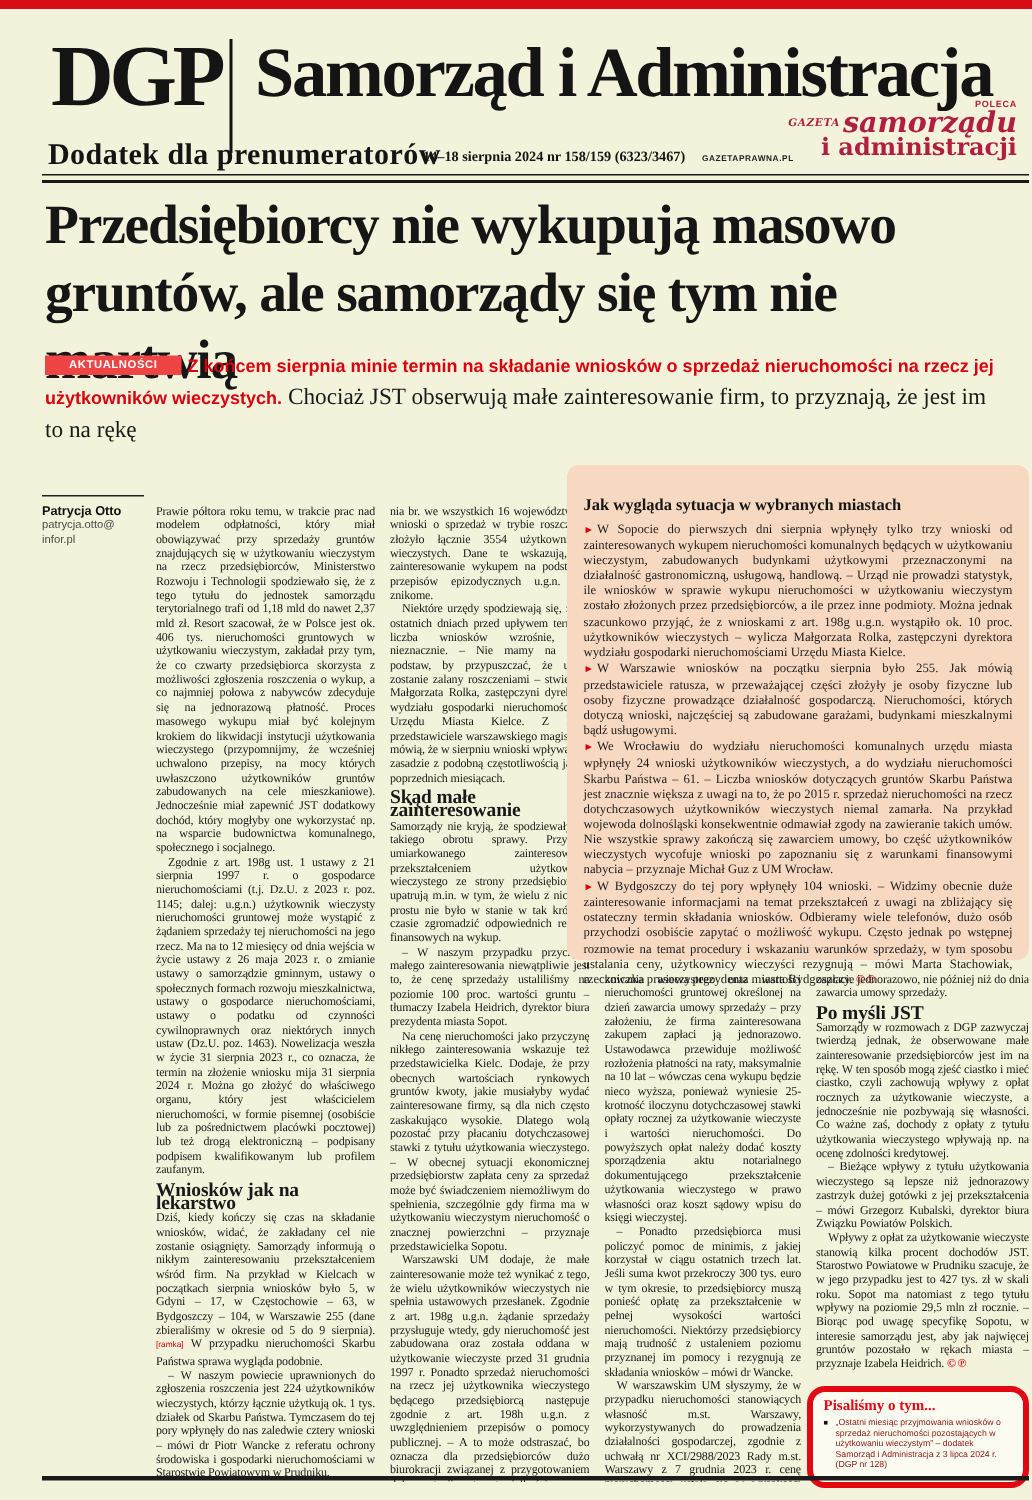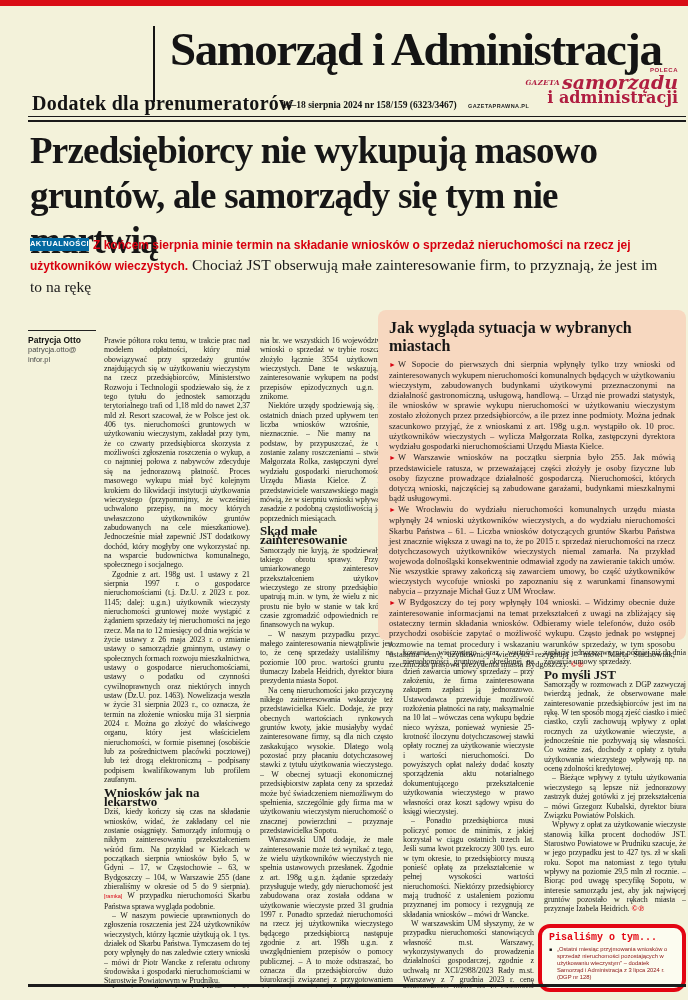--- a/index.html
+++ b/index.html
@@ -23,22 +23,22 @@
   .logo .l1{font-size:19px;font-style:italic;}
   .logo .l1 .prefix{font-size:7px;font-weight:700;letter-spacing:.4px;vertical-align:4px;margin-right:2px;}
   .logo .l2{font-size:16px;}
   .header-rule{position:absolute;left:28px;top:116px;width:658px;height:3px;
         border-top:1px solid #1a1a1a;border-bottom:2px solid #1a1a1a;}
   
   .headline{position:absolute;left:30px;top:128px;width:645px;margin:0;
         font-family:"Liberation Serif",serif;font-weight:700;font-size:37px;line-height:1.22;
         letter-spacing:-.8px;color:#161616;}
   .lead{position:absolute;left:30px;top:233px;width:636px;margin:0;line-height:1.33;}
-  .kicker{display:inline-block;background:#0369a1;color:#fff;font-family:"Liberation Sans",sans-serif;
-        font-weight:700;font-size:7.5px;letter-spacing:.4px;padding:1px 0 2px;vertical-align:3px;margin-right:4px;}
+  .kicker{display:inline-block;background:#ef4444;color:#fff;font-family:"Liberation Sans",sans-serif;
+        font-weight:700;font-size:7.5px;letter-spacing:.4px;padding:1px 16px 2px;vertical-align:3px;margin-right:4px;}
   .lead-red{color:#d8000f;font-family:"Liberation Sans",sans-serif;font-weight:700;font-size:12px;}
   .lead-black{color:#1a1a1a;font-family:"Liberation Serif",serif;font-size:15.5px;}
   
   .byline{position:absolute;left:28px;top:330px;width:68px;border-top:1.5px solid #222;padding-top:4px;}
   .byline .name{font-family:"Liberation Sans",sans-serif;font-weight:700;font-size:8.5px;color:#111;}
   .byline .email{font-family:"Liberation Sans",sans-serif;font-size:7.5px;color:#4a4a4a;line-height:1.3;}
   
   .col{position:absolute;top:336px;height:652px;overflow:hidden;text-align:justify;
        font-size:8px;line-height:9.35px;letter-spacing:-.1px;color:#191919;hyphens:auto;}
   .col p{margin:0;text-indent:8px;}
@@ -46,38 +46,39 @@
   .col p.h{font-weight:700;text-indent:0;text-align:left;margin-top:3px;margin-bottom:1px;font-size:13px;}
   #col1{left:104px;width:146px;}
   #col2{left:260px;width:133px;}
   #col3{left:403px;width:131px;top:648px;height:340px;}
   #col4{left:544px;width:142px;top:648px;height:273px;}
   .s-marker{color:#d8000f;font-family:"Liberation Sans",sans-serif;font-size:5.5px;letter-spacing:0;}
   .s-cp{color:#d8000f;font-weight:700;font-size:8px;letter-spacing:1px;}
   
   .infobox{position:absolute;left:378px;top:310px;width:308px;height:330px;box-sizing:border-box;
         background:#f7d8c0;border-radius:8px;padding:9px 11px;}
-  .infobox h3{margin:0 0 4px 0;font-family:"Liberation Serif",serif;font-weight:700;font-size:16px;color:#161616;}
+  .infobox h3{margin:12px 0 4px 0;font-family:"Liberation Serif",serif;font-weight:700;font-size:11px;color:#161616;}
   .infobox .bullet{font-size:8.5px;line-height:10.1px;text-align:justify;color:#1d1d1d;margin-bottom:1px;hyphens:auto;}
   .infobox .arrow{color:#d8000f;font-size:7px;margin-right:2px;}
   
   .pisalismy{position:absolute;left:538px;top:924px;width:148px;height:68px;box-sizing:border-box;
         background:#fcfcf0;border:4px solid #e30613;border-radius:12px;padding:4px 7px;}
-  .pis-title{font-family:Liberation Mono, monospace;font-weight:700;font-size:10px;color:#e30613;margin-bottom:3px;}
+  .pis-title{font-family:Liberation Serif, serif;font-weight:700;font-size:10px;color:#e30613;margin-bottom:3px;}
   .pis-item{position:relative;padding-left:8px;font-family:"Liberation Sans",sans-serif;
         font-size:5.8px;line-height:7px;color:#8a1515;}
   .pis-item .sq{position:absolute;left:0;top:0;color:#111;font-size:5px;}
   .bottom-rule{position:absolute;left:28px;top:984px;width:658px;border-top:3px solid #1c1c1c;}
 </style>
 </head>
 <body>
 
 <div class="page">
   <div class="topbar"></div>
 
+  <div class="brand">DGP</div>
   <div class="mast-divider"></div>
   <div class="section-title">Samorząd i Administracja</div>
 
   <div class="strapline">Dodatek dla prenumeratorów</div>
   <div class="issue">14–18 sierpnia 2024 nr 158/159 (6323/3467)</div>
   <div class="site">GAZETAPRAWNA.PL</div>
 
   <div class="poleca">POLECA</div>
   <div class="logo">
     <div class="l1"><span class="prefix">GAZETA</span><span>samorządu</span></div>

